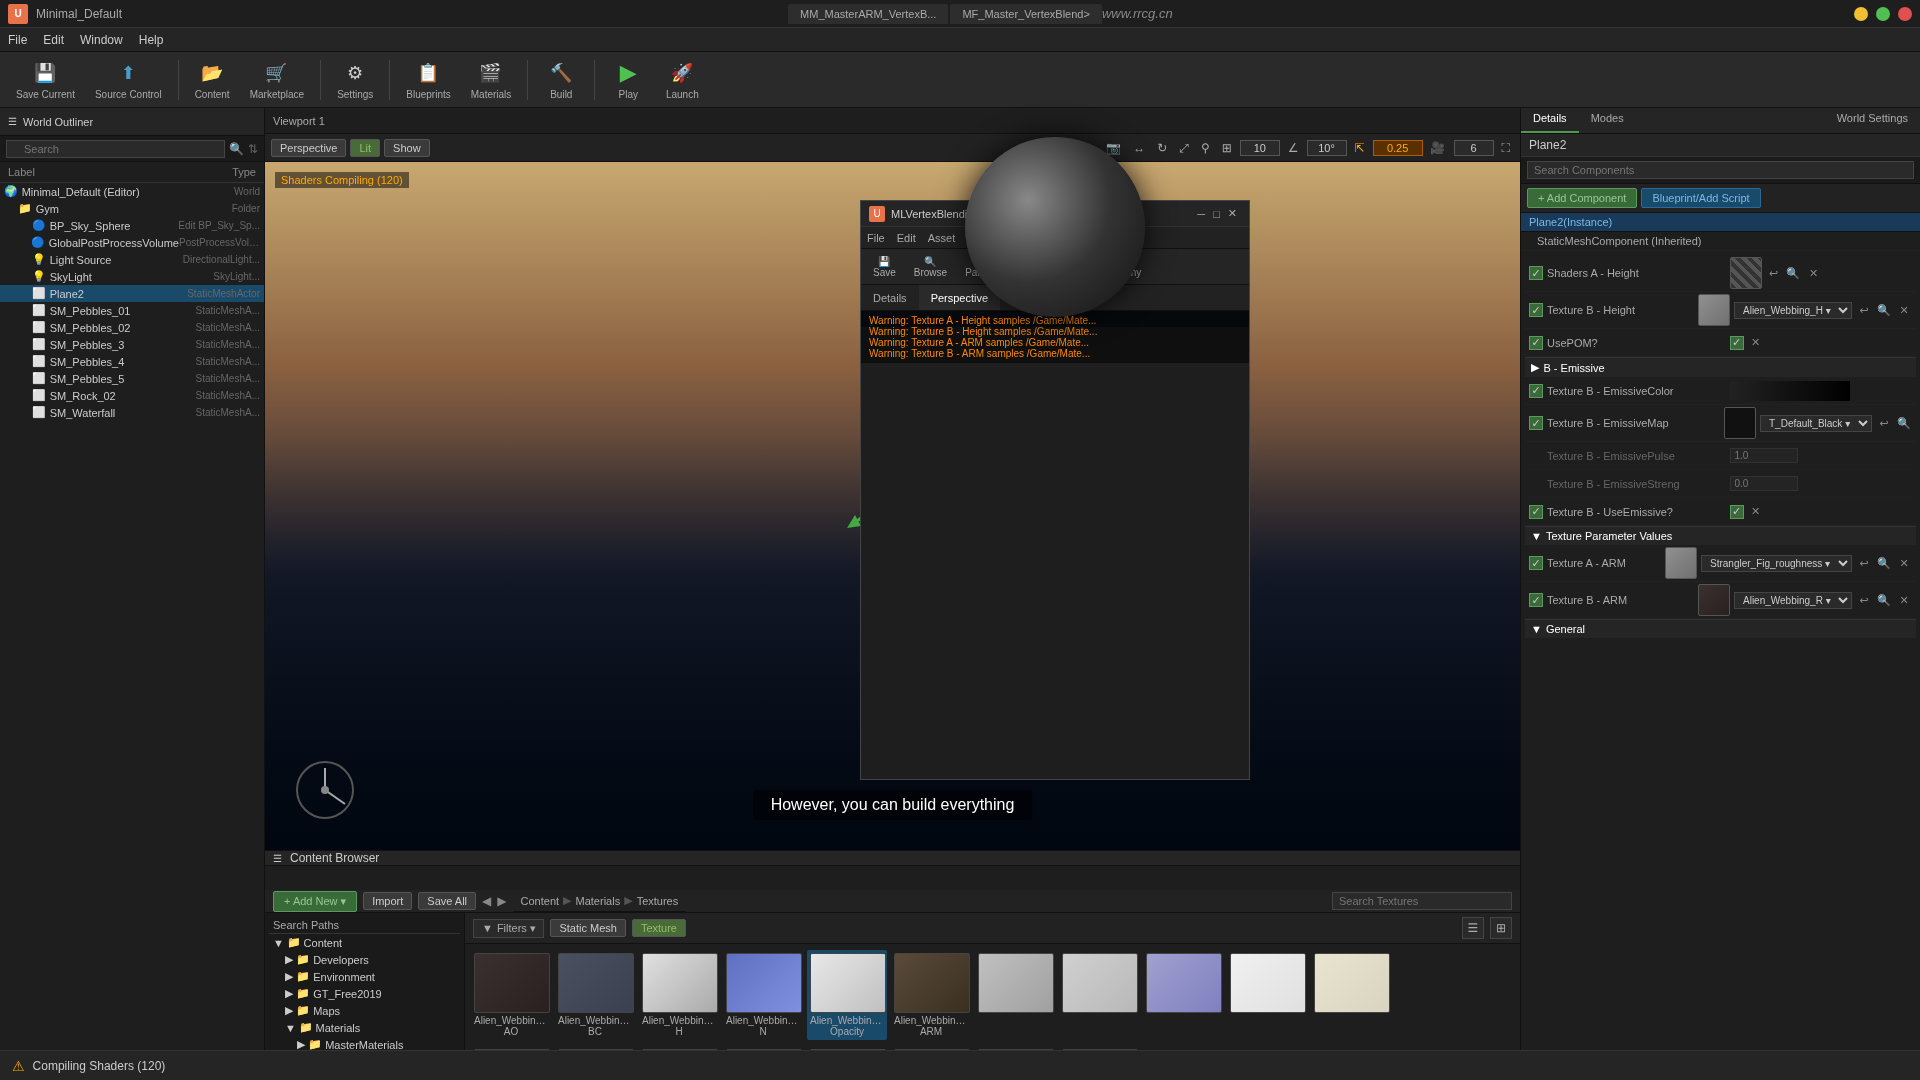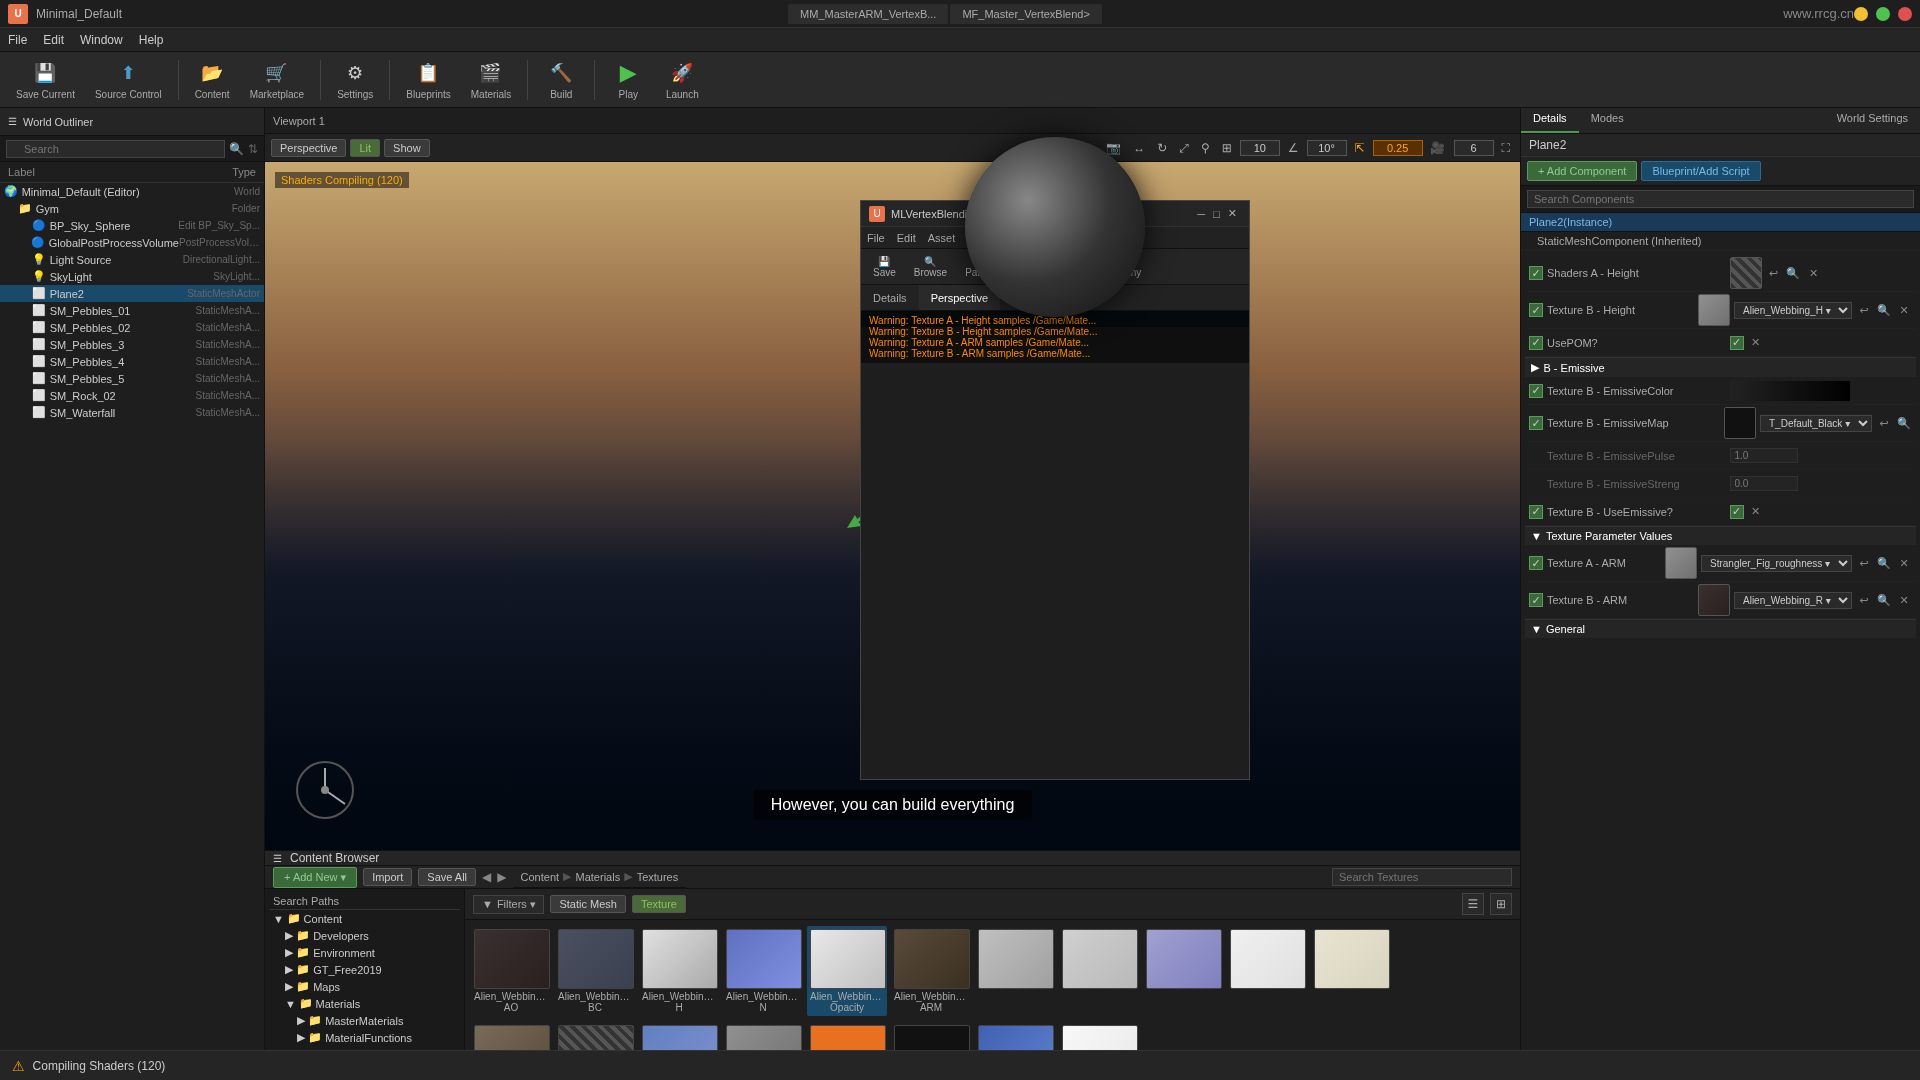--- a/index.html
+++ b/index.html
@@ -52,21 +52,21 @@
     .vp-btn { background: #3a3a3a; border: 1px solid #555; color: #ccc; padding: 2px 8px; font-size: 11px; cursor: pointer; border-radius: 2px; }
     .vp-btn.active { background: #4a6a3a; color: #8dc060; }
     #viewport-3d { flex: 1; background: #1a2a3a; position: relative; overflow: hidden; }
     .viewport-overlay-text { position: absolute; top: 10px; left: 10px; color: #ffaa00; font-size: 11px; background: rgba(0,0,0,0.5); padding: 2px 6px; }
     .video-subtitle { position: absolute; bottom: 30px; left: 50%; transform: translateX(-50%); background: rgba(0,0,0,0.6); color: #fff; padding: 6px 18px; font-size: 16px; border-radius: 3px; white-space: nowrap; }
     .status-bar { height: 26px; background: #1e1e1e; display: flex; align-items: center; padding: 0 8px; font-size: 11px; color: #aaa; border-top: 1px solid #111; gap: 16px; }
 
     
     #content-browser { height: 230px; background: #1e1e1e; border-top: 1px solid #111; display: flex; flex-direction: column; }
     #cb-header { height: 26px; background: #252525; display: flex; align-items: center; padding: 0 8px; border-bottom: 1px solid #111; gap: 8px; }
-    #cb-toolbar { height: 30px; background: #222; display: flex; align-items: center; padding: 0 8px; border-bottom: 1px solid #111; gap: 6px; }
+    #cb-toolbar { height: 30px; background: #222; display: flex; align-items: center; padding: 0 8px; border-bottom: 1px solid #111; gap: 6px; margin-top: 24px; }
     #cb-main { flex: 1; display: flex; }
     #cb-left { width: 200px; background: #1a1a1a; border-right: 1px solid #111; padding: 4px; overflow-y: auto; }
     .cb-tree-item { display: flex; align-items: center; padding: 2px 4px; cursor: pointer; font-size: 11px; color: #ccc; }
     .cb-tree-item .indent { display: inline-block; }
     .asset-grid { display: flex; flex-wrap: wrap; gap: 4px; }
     .asset-item { width: 80px; text-align: center; cursor: pointer; padding: 3px; border-radius: 2px; }
     .asset-item.selected { background: #1a4a6a; }
     .asset-thumb { width: 76px; height: 60px; background: #2a2a2a; border: 1px solid #444; display: flex; align-items: center; justify-content: center; font-size: 10px; color: #666; border-radius: 2px; overflow: hidden; }
     .asset-label { font-size: 10px; color: #aaa; margin-top: 2px; overflow: hidden; text-overflow: ellipsis; white-space: nowrap; }
 
@@ -154,21 +154,21 @@
 </head>
 <body>
 
 <div id="titlebar">
   <div class="logo">U</div>
   <span class="title">Minimal_Default</span>
   <div class="tabs">
     <div class="tab">MM_MasterARM_VertexB...</div>
     <div class="tab">MF_Master_VertexBlend&gt;</div>
   </div>
-  <span style="flex:1; text-align:right; color:#888; font-size:13px;">www.rrcg.cn</span>
+  <span style="flex:1; text-align:left; color:#888; font-size:13px;font-style:italic;">www.rrcg.cn</span>
   <div class="winbtns">
     <div class="winbtn min"></div>
     <div class="winbtn max"></div>
     <div class="winbtn close"></div>
   </div>
 </div>
 
 <div id="menubar">
   <span>File</span>
   <span>Edit</span>
@@ -588,26 +588,26 @@
   <div id="right-panels">
     <div id="right-top">
       <div class="right-tab active">Details</div>
       <div class="right-tab">Modes</div>
       <div style="flex:1;"></div>
       <div class="right-tab">World Settings</div>
     </div>
     <div style="display:flex; align-items:center; padding:4px 8px; border-bottom:1px solid #333; gap:6px; background:#252525;">
       <span>Plane2</span>
     </div>
+    <div style="padding:4px 6px; border-bottom:1px solid #111; background:#1a1a1a;">
+      <input class="search-box" style="width: 100%;" placeholder="Search Components">
+    </div>
     <div style="display:flex; gap:4px; padding:4px 6px; border-bottom:1px solid #111; background:#222;">
       <button class="btn-green">+ Add Component</button>
       <button class="btn-blue">Blueprint/Add Script</button>
-    </div>
-    <div style="padding:4px 6px; border-bottom:1px solid #111; background:#1a1a1a;">
-      <input class="search-box" style="width: 100%;" placeholder="Search Components">
     </div>
     <div style="padding:3px 8px; background:#1a3a5a; font-size:11px; color:#7ab8e8; border-bottom:1px solid #111; cursor:pointer;">Plane2(Instance)</div>
     <div style="padding:3px 16px; background:#1e1e1e; font-size:11px; color:#aaa; border-bottom:1px solid #222; cursor:pointer;">StaticMeshComponent (Inherited)</div>
 
     <div id="details-panel">
 
       <div class="property-row">
         <div class="prop-checkbox">✓</div>
         <div class="prop-label">Shaders A - Height</div>
         <div class="prop-value">

